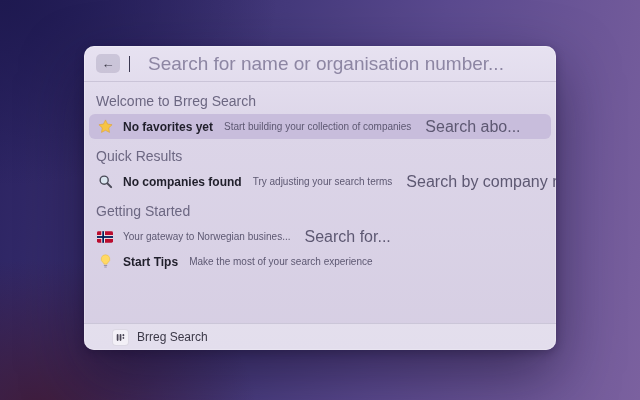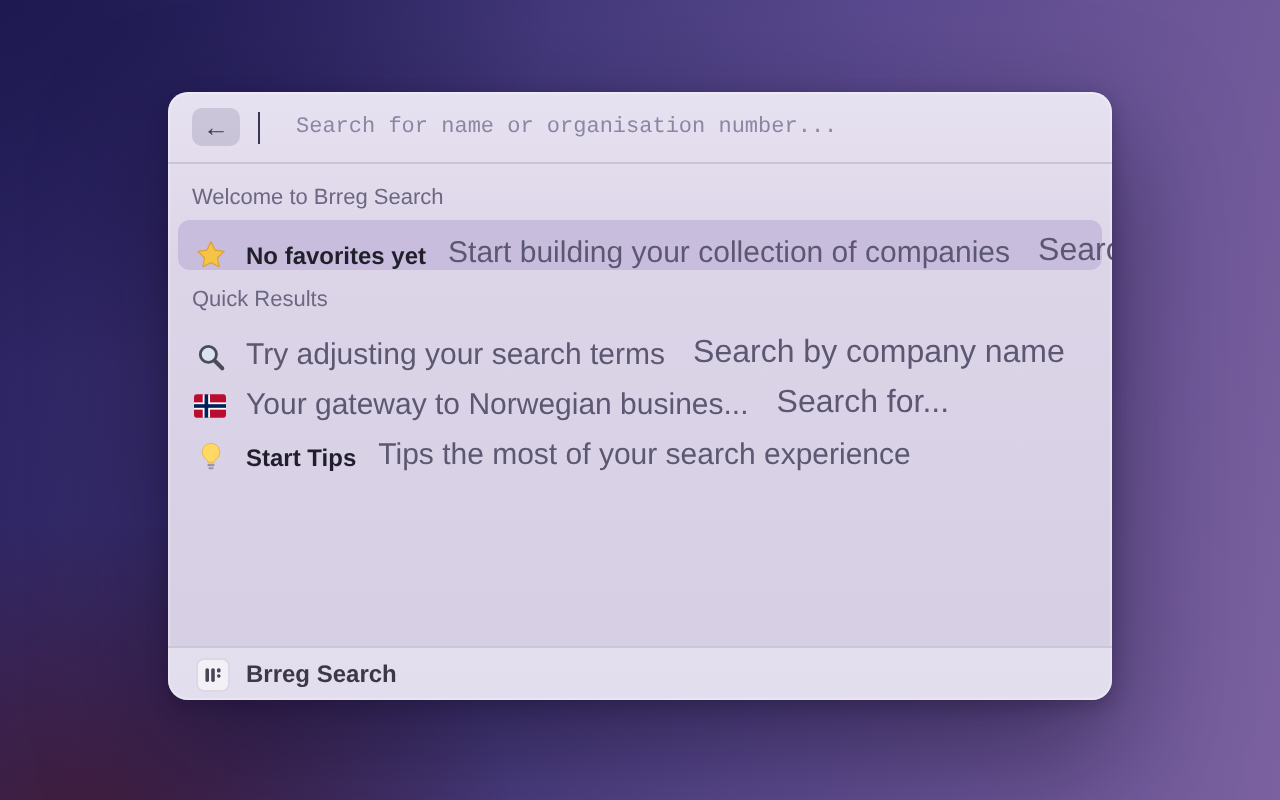--- a/index.html
+++ b/index.html
@@ -29,47 +29,46 @@
     width:24px; height:19px; border:none; border-radius:5px;
     background:rgba(110,100,135,0.22); color:#3b3847;
     font-size:13px; line-height:19px; text-align:center; cursor:pointer;
     margin-right:9px; flex:0 0 auto; font-family:"Liberation Sans", sans-serif;
   }
   .search-wrap { position:relative; flex:1; display:flex; align-items:center; }
   .caret { position:absolute; left:0; top:50%; transform:translateY(-50%);
     width:1px; height:16px; background:#3a3750; }
   .search-input {
     width:100%; border:none; outline:none; background:transparent;
-    font-size:11px; color:#2a2738; padding-left:19px;
-    font-family:Liberation Mono, monospace;
+    font-size:19px; color:#2a2738; padding-left:19px;
+    font-family:Liberation Sans, sans-serif;
   }
   .search-input::placeholder { color:#8d86a3; opacity:1; }
   
   .content { flex:1 1 auto; padding-top:2px; }
   .section-header {
-    font-size:11px; color:#6c6782; padding:0 12px; margin-top:9px; margin-bottom:5px;
+    font-size:14px; color:#6c6782; padding:0 12px; margin-top:9px; margin-bottom:5px;
     white-space:nowrap;
   }
   .row {
-    display:flex; align-items:flex-end; height:25px; margin:0 5px; padding:0 8px;
+    display:flex; align-items:center; height:25px; margin:0 5px; padding:0 8px;
     border-radius:6px; cursor:default; white-space:nowrap;
   }
   .row.selected { background:#c8bddc; }
   .row .icon { width:16px; height:16px; flex:0 0 16px; margin-right:10px;
     display:flex; align-items:center; justify-content:center; }
   .row .title { font-size:12px; font-weight:700; color:#201f2b; margin-right:11px; }
-  .row .sub   { font-size:15px; color:#5d5872; margin-right:14px; }
+  .row .sub   { font-size:10px; color:#5d5872; margin-right:14px; }
   .row .extra { font-size:16px; color:#5d5872; margin-right:14px; }
   .row .spacer{ flex:1 1 auto; min-width:8px; }
   
   .footer {
-    flex:0 0 27px; display:flex; align-items:center; padding:0 14px;
+    flex:0 0 27px; display:flex; align-items:center; padding:0 28px;
     border-top:1px solid rgba(60,50,90,0.14);
     background:rgba(245,242,248,0.45);
-    font-weight:bold;
   }
   .footer .logo {
     width:17px; height:17px; border-radius:4px; background:#f3f0f7;
     box-shadow:inset 0 0 0 1px rgba(60,50,90,0.12);
     display:flex; align-items:center; justify-content:center; margin-right:8px;
   }
   .footer .app-name { font-size:12px; color:#3b3847; }
 </style>
 </head>
 <body>
@@ -103,27 +102,29 @@
 
     <div class="section-header">Quick Results</div>
 
     <div class="row">
       <span class="icon">
         <svg width="15" height="15" viewBox="0 0 16 16">
           <circle cx="6.6" cy="6.6" r="4.3" fill="#d9e4ee" stroke="#4a4a58" stroke-width="1.5"></circle>
           <line x1="10" y1="10" x2="14" y2="14" stroke="#4a4a58" stroke-width="2.2" stroke-linecap="round"></line>
         </svg>
       </span>
+      <span class="title">No companies found</span>
       <span class="sub">Try adjusting your search terms</span>
       <span class="extra">Search by company name</span>
 
       <span class="spacer"></span>
 
     </div>
 
+    <div class="section-header">Getting Started</div>
 
     <div class="row">
       <span class="icon">
         <svg width="16" height="12" viewBox="0 0 22 16">
           <rect width="22" height="16" rx="2" fill="#ba0c2f"></rect>
           <rect x="6" y="0" width="5" height="16" fill="#ffffff"></rect>
           <rect x="0" y="5.5" width="22" height="5" fill="#ffffff"></rect>
           <rect x="7.25" y="0" width="2.5" height="16" fill="#00205b"></rect>
           <rect x="0" y="6.75" width="22" height="2.5" fill="#00205b"></rect>
         </svg>
@@ -136,21 +137,21 @@
 
     <div class="row">
       <span class="icon">
         <svg width="15" height="15" viewBox="0 0 16 16">
           <path d="M8 0.8a4.6 4.6 0 0 0-2.6 8.4c.55.4.95 1 .95 1.6h3.3c0-.6.4-1.2.95-1.6A4.6 4.6 0 0 0 8 0.8z" fill="#ffd964" stroke="#e5b63f" stroke-width="0.5"></path>
           <rect x="6.1" y="11.6" width="3.8" height="1.3" rx="0.65" fill="#9a93a8"></rect>
           <rect x="6.6" y="13.4" width="2.8" height="1.1" rx="0.55" fill="#9a93a8"></rect>
         </svg>
       </span>
       <span class="title">Start Tips</span>
-      <span class="sub">Tips the most of your search experience</span>
+      <span class="sub">Make the most of your search experience</span>
       <span class="spacer"></span>
 
     </div>
 
   </div>
 
   <div class="footer">
     <span class="logo">
       <svg width="11" height="11" viewBox="0 0 16 16">
         <g fill="#4a4555">

